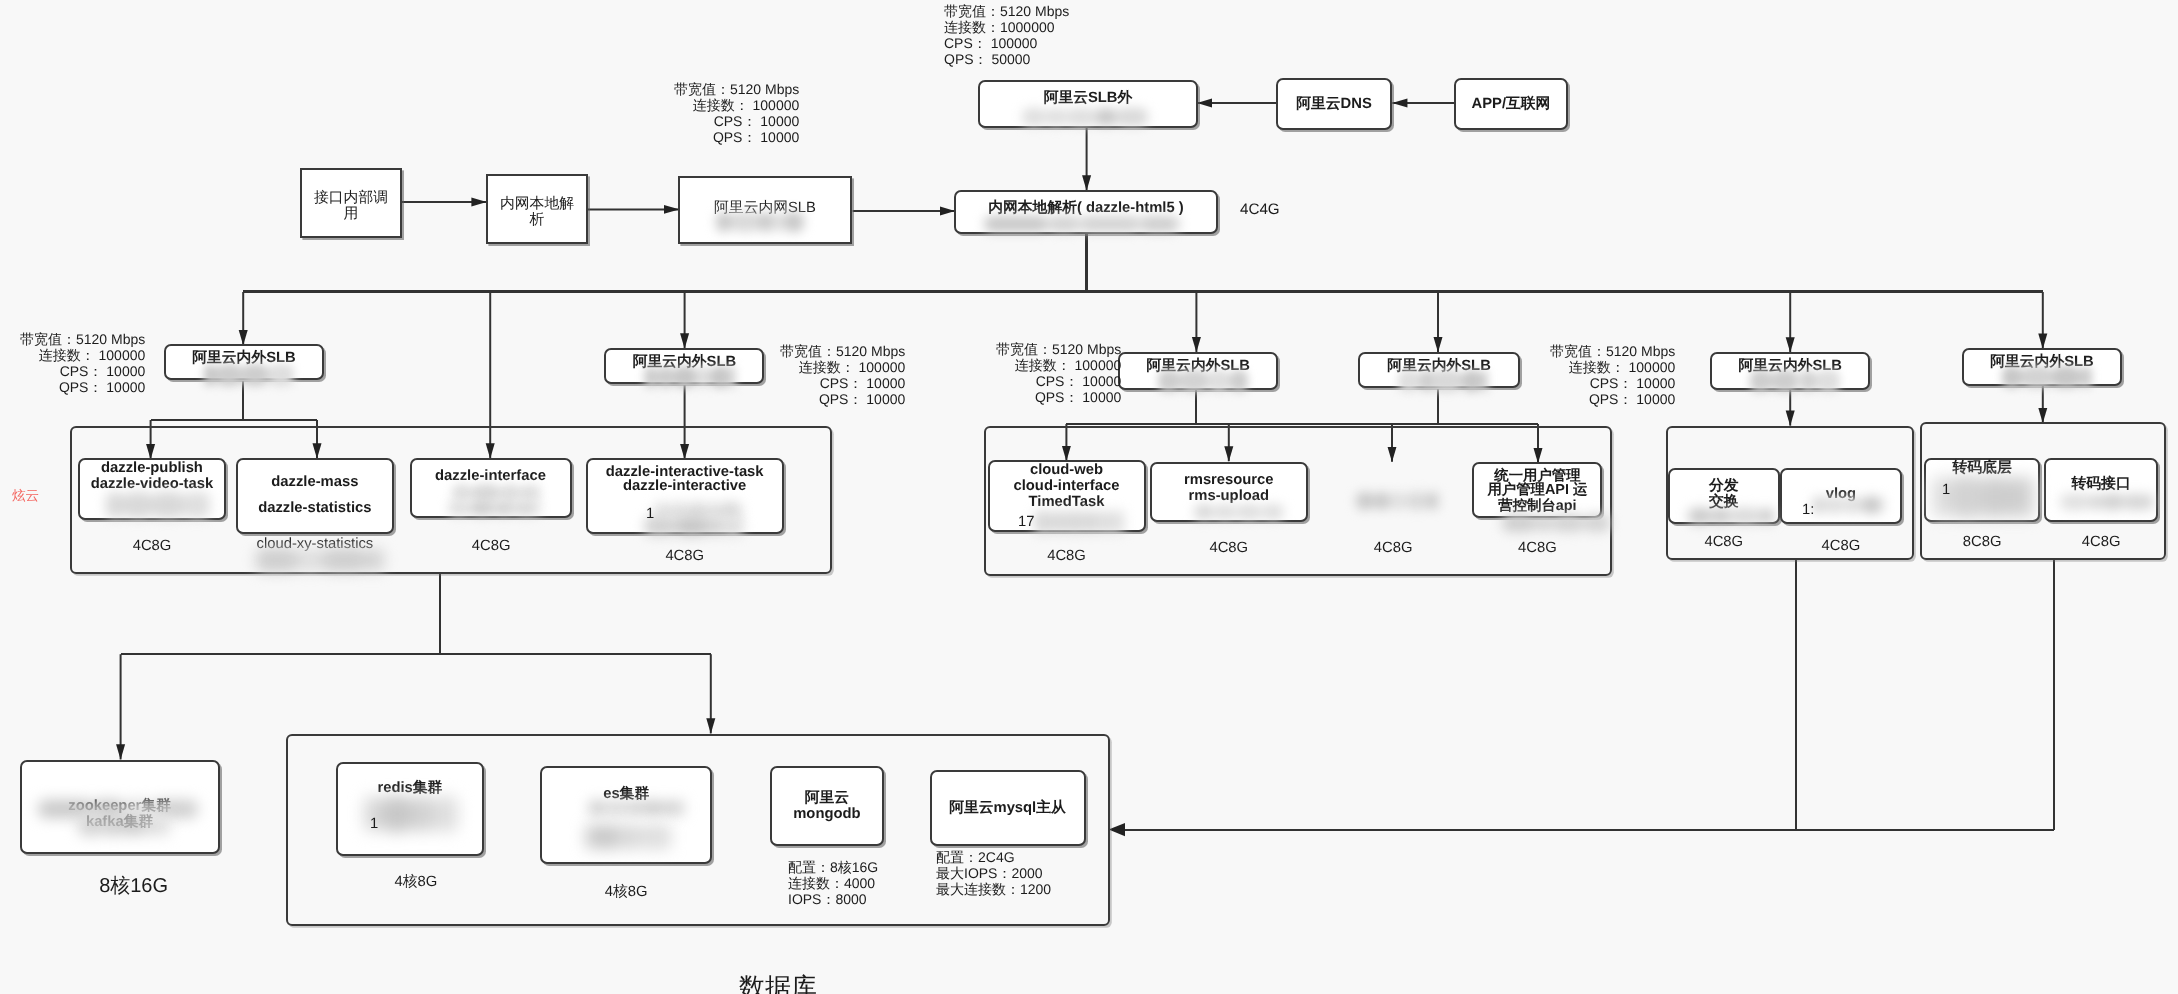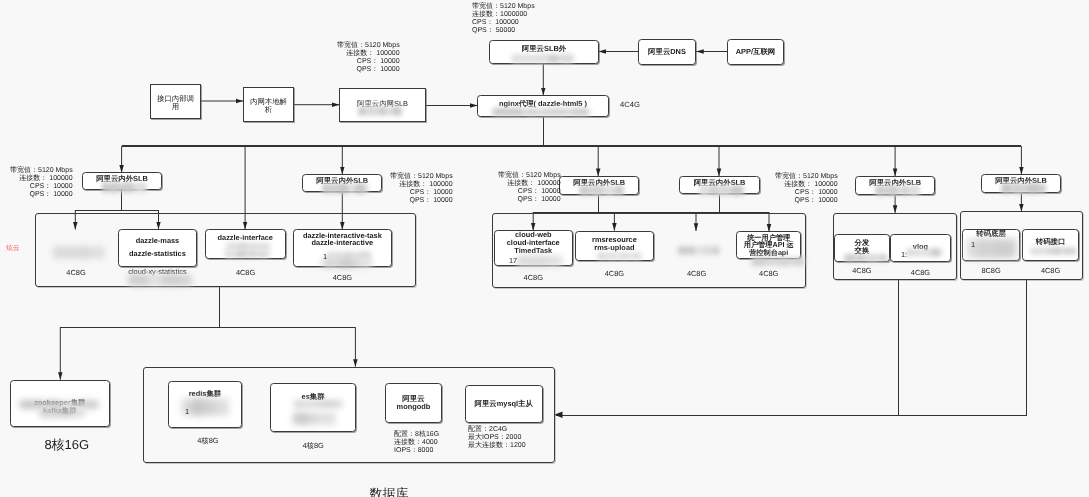--- a/index.html
+++ b/index.html
@@ -87,21 +87,21 @@
       <i style="position:absolute;left:37.1px;top:0;width:9.6px;height:8.5px;background:rgb(200,200,200);"></i>
       <i style="position:absolute;left:46.7px;top:0;width:16.3px;height:8.5px;background:rgb(217,217,217);"></i>
     </div>
 <div class="stat" style="left:471.5px;top:3.2px;font-size:7px;text-align:left;">
       <div>带宽值：5120 Mbps</div>
       <div>连接数：1000000</div>
       <div>CPS： 100000</div>
       <div>QPS： 50000</div>
     </div>
 <div class="node r" style="left:477.4px;top:95px;width:132px;height:22px;justify-content:flex-start;padding-top:4.2px;">
-      <span class="ln">nginx代理( dazzle-html5 )</span>
+      <span class="ln">内网本地解析( dazzle-html5 )</span>
     </div>
 <div class="redact" style="left:491.5px;top:107.5px;width:98.4px;height:8.5px;filter:blur(2.7px);opacity:1.0;">
       <i style="position:absolute;left:0.0px;top:0;width:32.6px;height:8.5px;background:rgb(200,200,200);"></i>
       <i style="position:absolute;left:32.6px;top:0;width:15.6px;height:8.5px;background:rgb(211,211,211);"></i>
       <i style="position:absolute;left:48.2px;top:0;width:30.2px;height:8.5px;background:rgb(211,211,211);"></i>
       <i style="position:absolute;left:78.4px;top:0;width:18.7px;height:8.5px;background:rgb(206,206,206);"></i>
       <i style="position:absolute;left:97.1px;top:0;width:1.3px;height:8.5px;background:rgb(223,223,223);"></i>
     </div>
 <div class="cap" style="left:620px;top:100px;width:40px;text-align:left;font-size:7.6px;">4C4G</div>
 <div class="node" style="left:150px;top:84px;width:51px;height:35px;white-space:normal;padding:3px 4px 0;line-height:1.13;">
@@ -204,20 +204,24 @@
     </div>
 <div class="stat" style="right:251.5px;top:173px;font-size:7px;text-align:right;">
       <div>带宽值：5120 Mbps</div>
       <div>连接数： 100000</div>
       <div>CPS： 10000</div>
       <div>QPS： 10000</div>
     </div>
 <div class="brand" style="left:6px;top:244px;">炫云</div>
 
 <div class="group" style="left:34.7px;top:213.4px;width:381px;height:73.5px;"></div>
+<div class="node r" style="left:38.6px;top:229.4px;width:74px;height:30.9px;justify-content:flex-start;padding-top:0px;">
+      <span class="ln">dazzle-publish</span>
+      <span class="ln">dazzle-video-task</span>
+    </div>
 <div class="redact" style="left:53.4px;top:246.0px;width:51.7px;height:13.0px;filter:blur(3.0px);opacity:1.0;">
       <i style="position:absolute;left:0.0px;top:0;width:8.9px;height:13.0px;background:rgb(217,217,217);"></i>
       <i style="position:absolute;left:8.9px;top:0;width:13.8px;height:13.0px;background:rgb(217,217,217);"></i>
       <i style="position:absolute;left:22.7px;top:0;width:16.0px;height:13.0px;background:rgb(217,217,217);"></i>
       <i style="position:absolute;left:38.7px;top:0;width:13.0px;height:13.0px;background:rgb(223,223,223);"></i>
     </div>
 <div class="cap" style="left:38.6px;top:267.6px;width:74px;text-align:center;font-size:7.4px;">4C8G</div>
 <div class="node r" style="left:118.4px;top:229.1px;width:78.9px;height:37.8px;justify-content:space-evenly;padding:2px 0 3px;">
       <span class="ln">dazzle-mass</span>
       <span class="ln">dazzle-statistics</span>
@@ -375,21 +379,21 @@
       <i style="position:absolute;left:42.8px;top:0;width:14.3px;height:9px;background:rgb(223,223,223);"></i>
       <i style="position:absolute;left:57.0px;top:0;width:22.8px;height:9px;background:rgb(206,206,206);"></i>
     </div>
 <div class="redact" style="left:38.8px;top:407.5px;width:46.5px;height:10px;filter:blur(3.4px);opacity:1.0;">
       <i style="position:absolute;left:0.0px;top:0;width:13.7px;height:10px;background:rgb(211,211,211);"></i>
       <i style="position:absolute;left:13.7px;top:0;width:9.3px;height:10px;background:rgb(206,206,206);"></i>
       <i style="position:absolute;left:23.0px;top:0;width:9.4px;height:10px;background:rgb(200,200,200);"></i>
       <i style="position:absolute;left:32.4px;top:0;width:6.9px;height:10px;background:rgb(217,217,217);"></i>
       <i style="position:absolute;left:39.2px;top:0;width:7.3px;height:10px;background:rgb(223,223,223);"></i>
     </div>
-<div class="cap" style="left:16.8px;top:436px;width:99.6px;text-align:center;font-size:13px;">8核16G</div>
+<div class="cap" style="left:16.8px;top:436px;width:99.6px;text-align:center;font-size:10px;">8核16G</div>
 
 <div class="group" style="left:142.7px;top:366.6px;width:412px;height:96.3px;"></div>
 <div class="node r" style="left:167.9px;top:380.6px;width:73.9px;height:47.4px;justify-content:flex-start;padding-top:8px;">
       <span class="ln">redis集群</span>
     </div>
 <div class="cap" style="left:184.5px;top:406.5px;width:6px;text-align:left;font-size:7.4px;z-index:6;">1</div>
 <div class="redact" style="left:181.7px;top:397.5px;width:47.2px;height:18px;filter:blur(3.8px);opacity:1.0;">
       <i style="position:absolute;left:0.0px;top:0;width:9.7px;height:18px;background:rgb(217,217,217);"></i>
       <i style="position:absolute;left:9.7px;top:0;width:14.3px;height:18px;background:rgb(200,200,200);"></i>
       <i style="position:absolute;left:24.0px;top:0;width:11.6px;height:18px;background:rgb(211,211,211);"></i>

